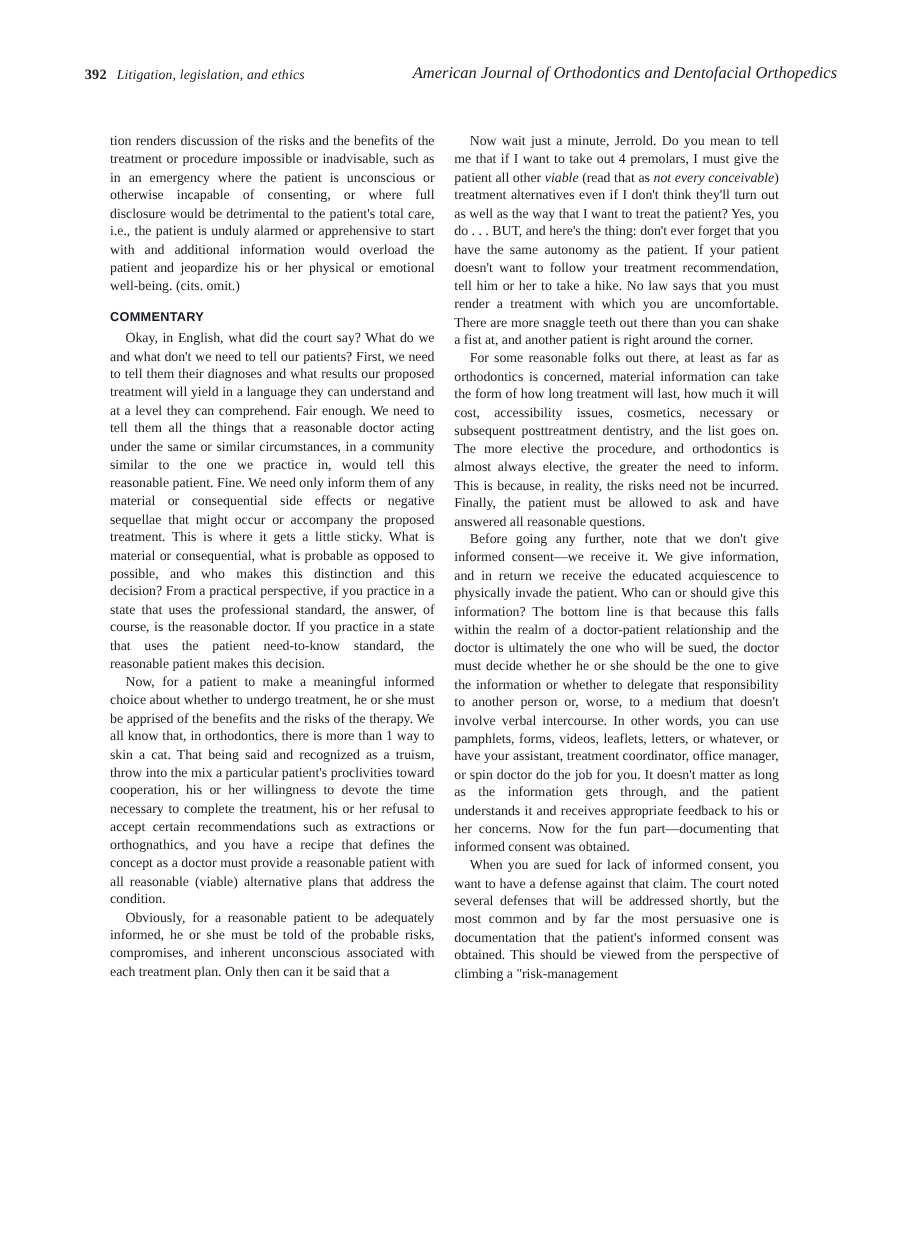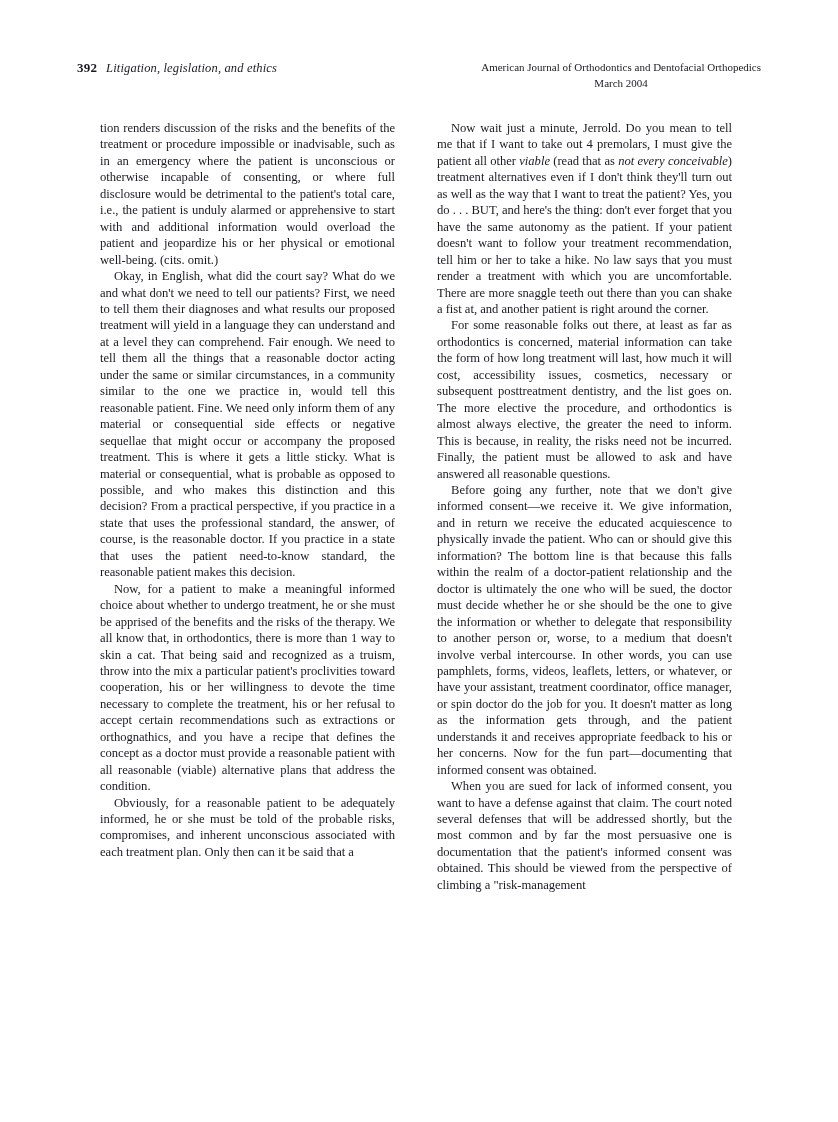--- a/index.html
+++ b/index.html
@@ -44,34 +44,35 @@
     font-size: 13px;
     margin-right: 9px;
     letter-spacing: 0.2px;
   }
   .rh-section {
     font-style: italic;
     font-size: 12.5px;
     letter-spacing: 0.15px;
   }
   .rh-right {
-    text-align: center;
-    font-size: 11px;
+    text-align: right;
+    font-style: italic;
+    font-size: 15px;
     line-height: 15.5px;
     white-space: nowrap;
   }
 
   
   .columns {
     position: absolute;
     left: 100px;
     top: 120px;
     width: 661px;
     display: flex;
-    gap: 42px;
+    gap: 18px;
   }
   .col {
     width: 295px;
     flex: 0 0 295px;
   }
   p.para {
     margin: 0;
     text-align: justify;
     text-justify: inter-word;
     font-size: 12.6px;
@@ -102,28 +103,28 @@
 <body>
 
 <div class="page">
 
   <div class="running-head">
     <div class="rh-left">
       <span class="rh-folio">392</span><span class="rh-section">Litigation, legislation, and ethics</span>
     </div>
     <div class="rh-right">
       <div>American Journal of Orthodontics and Dentofacial Orthopedics</div>
-      <div>March 2004</div>
     </div>
   </div>
 
   <div class="columns">
 
     <div class="col">
       <p class="para noindent">tion renders discussion of the risks and the benefits of the treatment or procedure impossible or inadvisable, such as in an emergency where the patient is unconscious or otherwise incapable of consenting, or where full disclosure would be detrimental to the patient's total care, i.e., the patient is unduly alarmed or apprehensive to start with and additional information would overload the patient and jeopardize his or her physical or emotional well-being. (cits. omit.)</p>
+      <h2 class="section-title">COMMENTARY</h2>
       <p class="para">Okay, in English, what did the court say? What do we and what don't we need to tell our patients? First, we need to tell them their diagnoses and what results our proposed treatment will yield in a language they can understand and at a level they can comprehend. Fair enough. We need to tell them all the things that a reasonable doctor acting under the same or similar circumstances, in a community similar to the one we practice in, would tell this reasonable patient. Fine. We need only inform them of any material or consequential side effects or negative sequellae that might occur or accompany the proposed treatment. This is where it gets a little sticky. What is material or consequential, what is probable as opposed to possible, and who makes this distinction and this decision? From a practical perspective, if you practice in a state that uses the professional standard, the answer, of course, is the reasonable doctor. If you practice in a state that uses the patient need-to-know standard, the reasonable patient makes this decision.</p>
       <p class="para">Now, for a patient to make a meaningful informed choice about whether to undergo treatment, he or she must be apprised of the benefits and the risks of the therapy. We all know that, in orthodontics, there is more than 1 way to skin a cat. That being said and recognized as a truism, throw into the mix a particular patient's proclivities toward cooperation, his or her willingness to devote the time necessary to complete the treatment, his or her refusal to accept certain recommendations such as extractions or orthognathics, and you have a recipe that defines the concept as a doctor must provide a reasonable patient with all reasonable (viable) alternative plans that address the condition.</p>
       <p class="para">Obviously, for a reasonable patient to be adequately informed, he or she must be told of the probable risks, compromises, and inherent unconscious associated with each treatment plan. Only then can it be said that a</p>
     </div>
 
     <div class="col">
       <p class="para"><span>Now wait just a minute, Jerrold. Do you mean to tell me that if I want to take out 4 premolars, I must give the patient all other </span><em class="it">viable</em><span> (read that as </span><em class="it">not every conceivable</em><span>) treatment alternatives even if I don't think they'll turn out as well as the way that I want to treat the patient? Yes, you do . . . BUT, and here's the thing: don't ever forget that you have the same autonomy as the patient. If your patient doesn't want to follow your treatment recommendation, tell him or her to take a hike. No law says that you must render a treatment with which you are uncomfortable. There are more snaggle teeth out there than you can shake a fist at, and another patient is right around the corner.</span></p>
       <p class="para">For some reasonable folks out there, at least as far as orthodontics is concerned, material information can take the form of how long treatment will last, how much it will cost, accessibility issues, cosmetics, necessary or subsequent posttreatment dentistry, and the list goes on. The more elective the procedure, and orthodontics is almost always elective, the greater the need to inform. This is because, in reality, the risks need not be incurred. Finally, the patient must be allowed to ask and have answered all reasonable questions.</p>
       <p class="para">Before going any further, note that we don't give informed consent—we receive it. We give information, and in return we receive the educated acquiescence to physically invade the patient. Who can or should give this information? The bottom line is that because this falls within the realm of a doctor-patient relationship and the doctor is ultimately the one who will be sued, the doctor must decide whether he or she should be the one to give the information or whether to delegate that responsibility to another person or, worse, to a medium that doesn't involve verbal intercourse. In other words, you can use pamphlets, forms, videos, leaflets, letters, or whatever, or have your assistant, treatment coordinator, office manager, or spin doctor do the job for you. It doesn't matter as long as the information gets through, and the patient understands it and receives appropriate feedback to his or her concerns. Now for the fun part—documenting that informed consent was obtained.</p>
       <p class="para">When you are sued for lack of informed consent, you want to have a defense against that claim. The court noted several defenses that will be addressed shortly, but the most common and by far the most persuasive one is documentation that the patient's informed consent was obtained. This should be viewed from the perspective of climbing a "risk-management</p>

